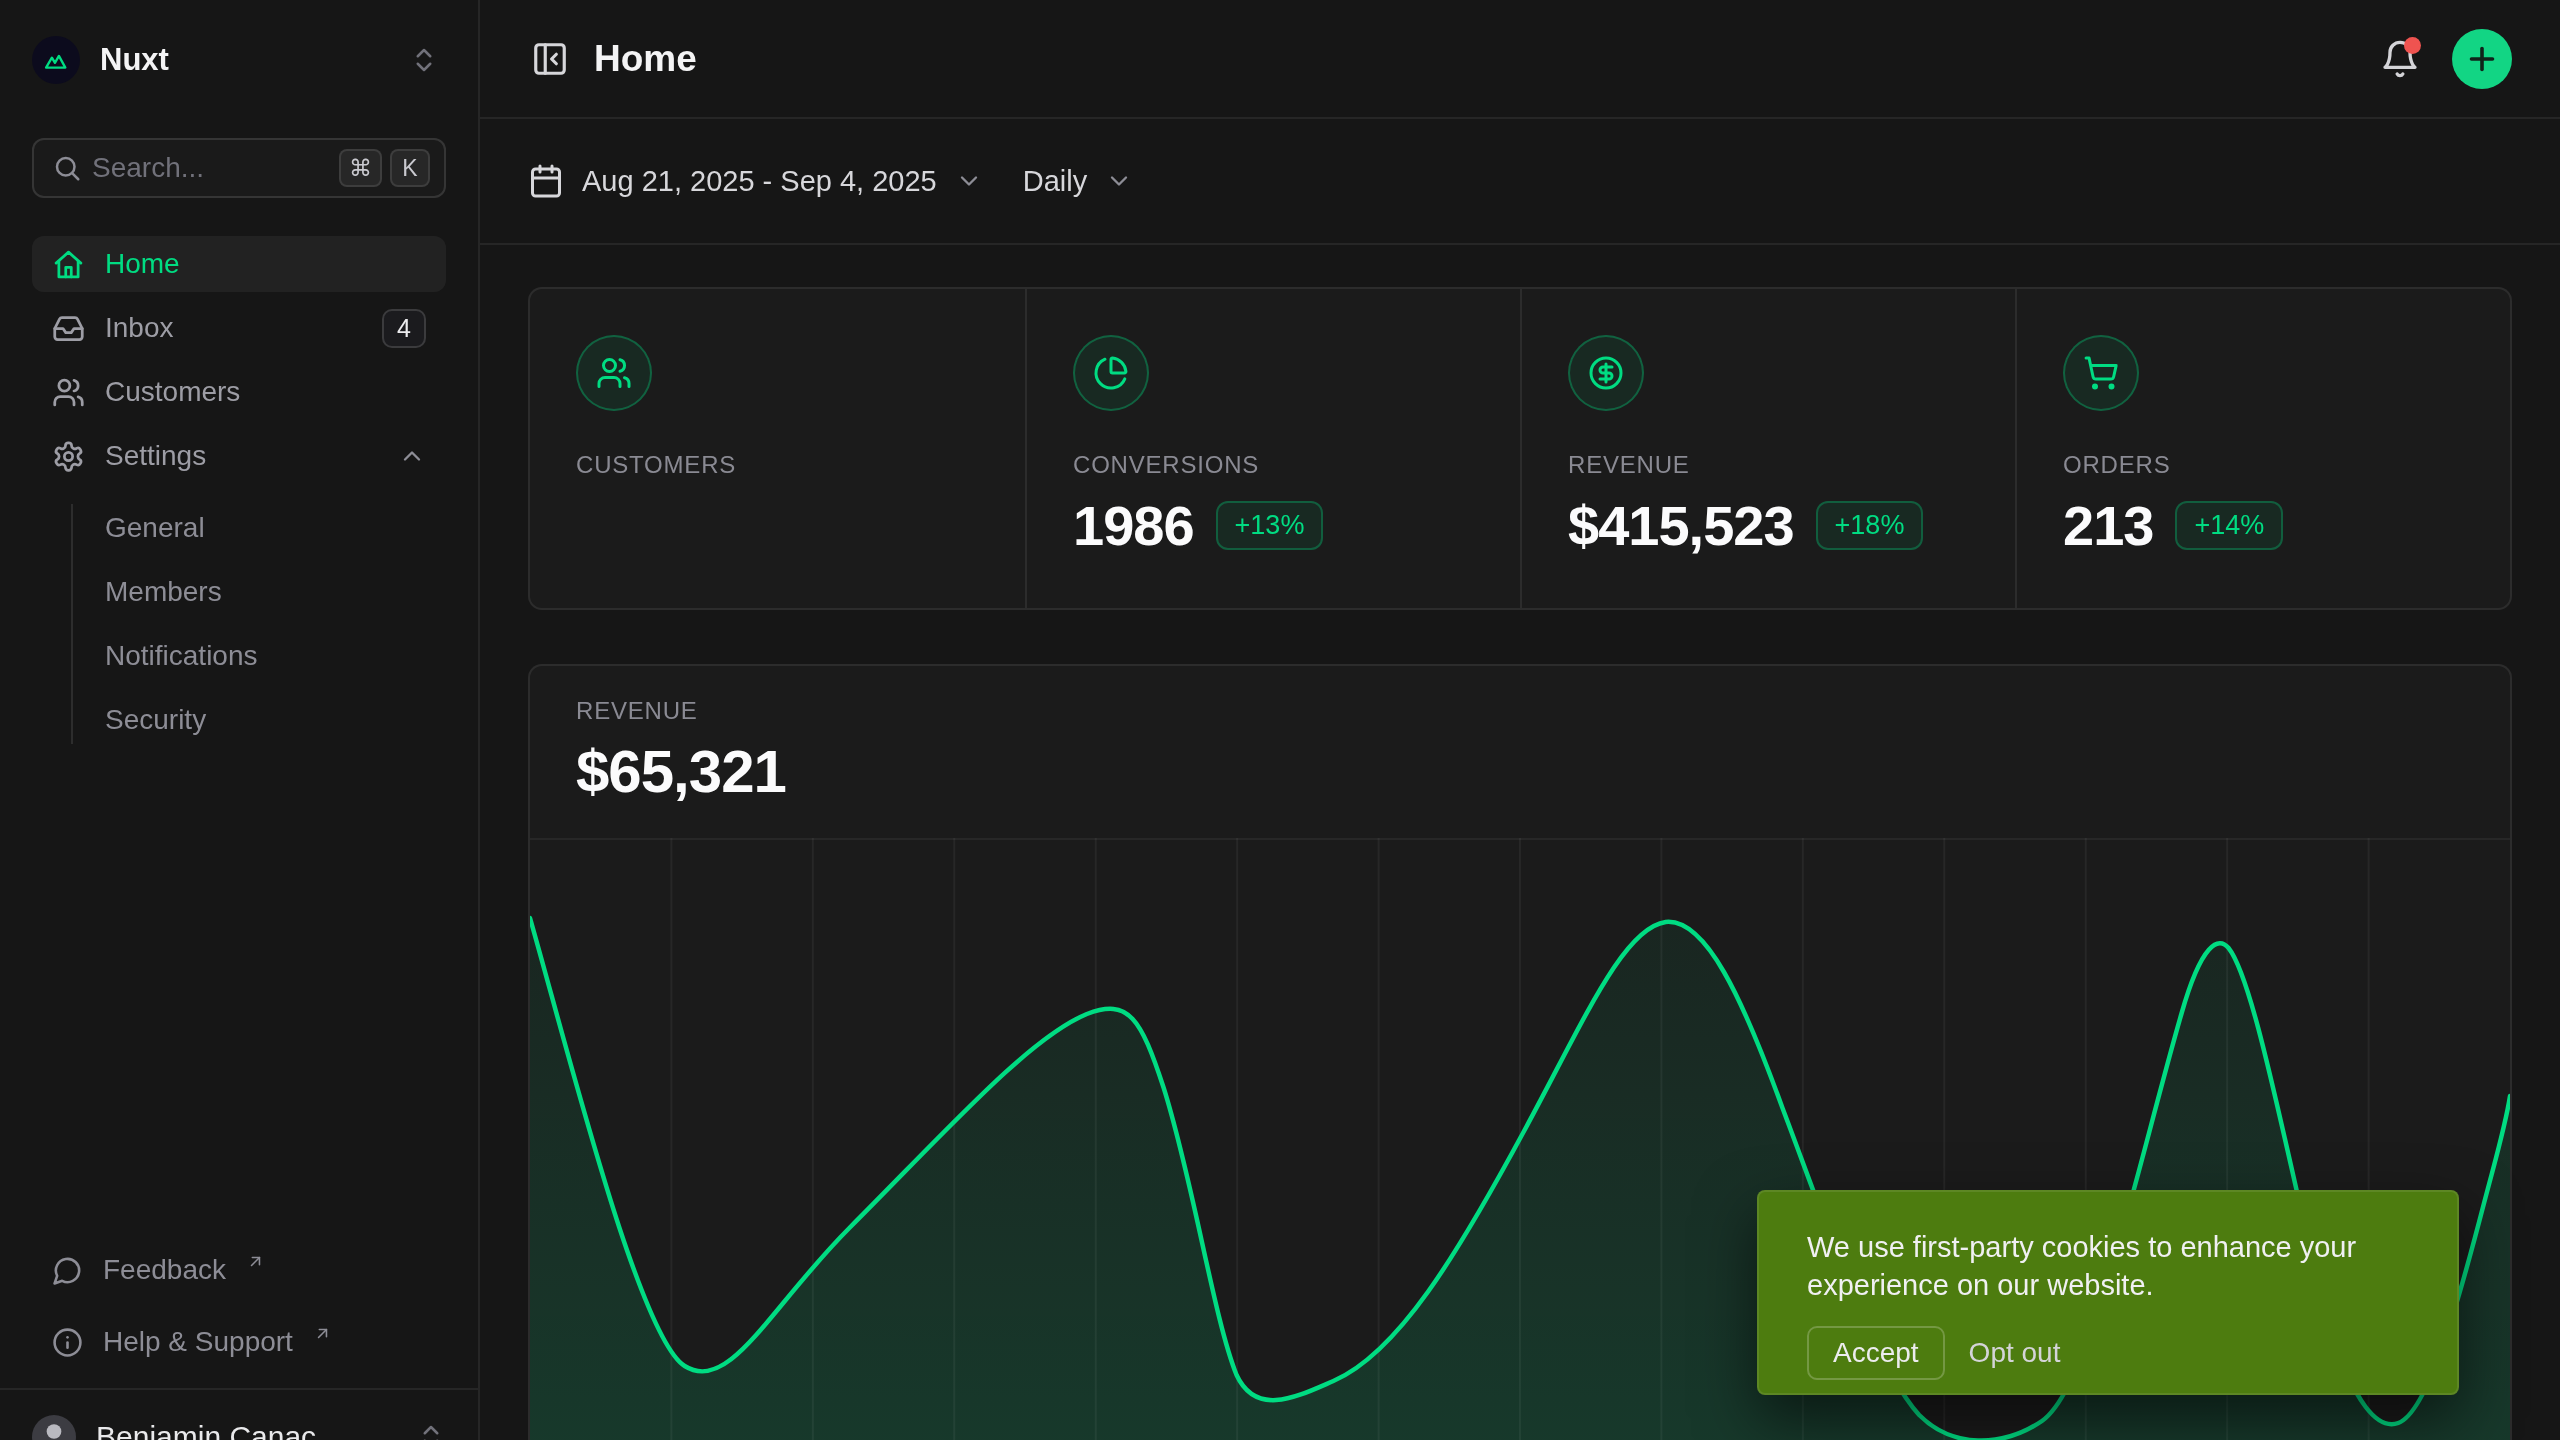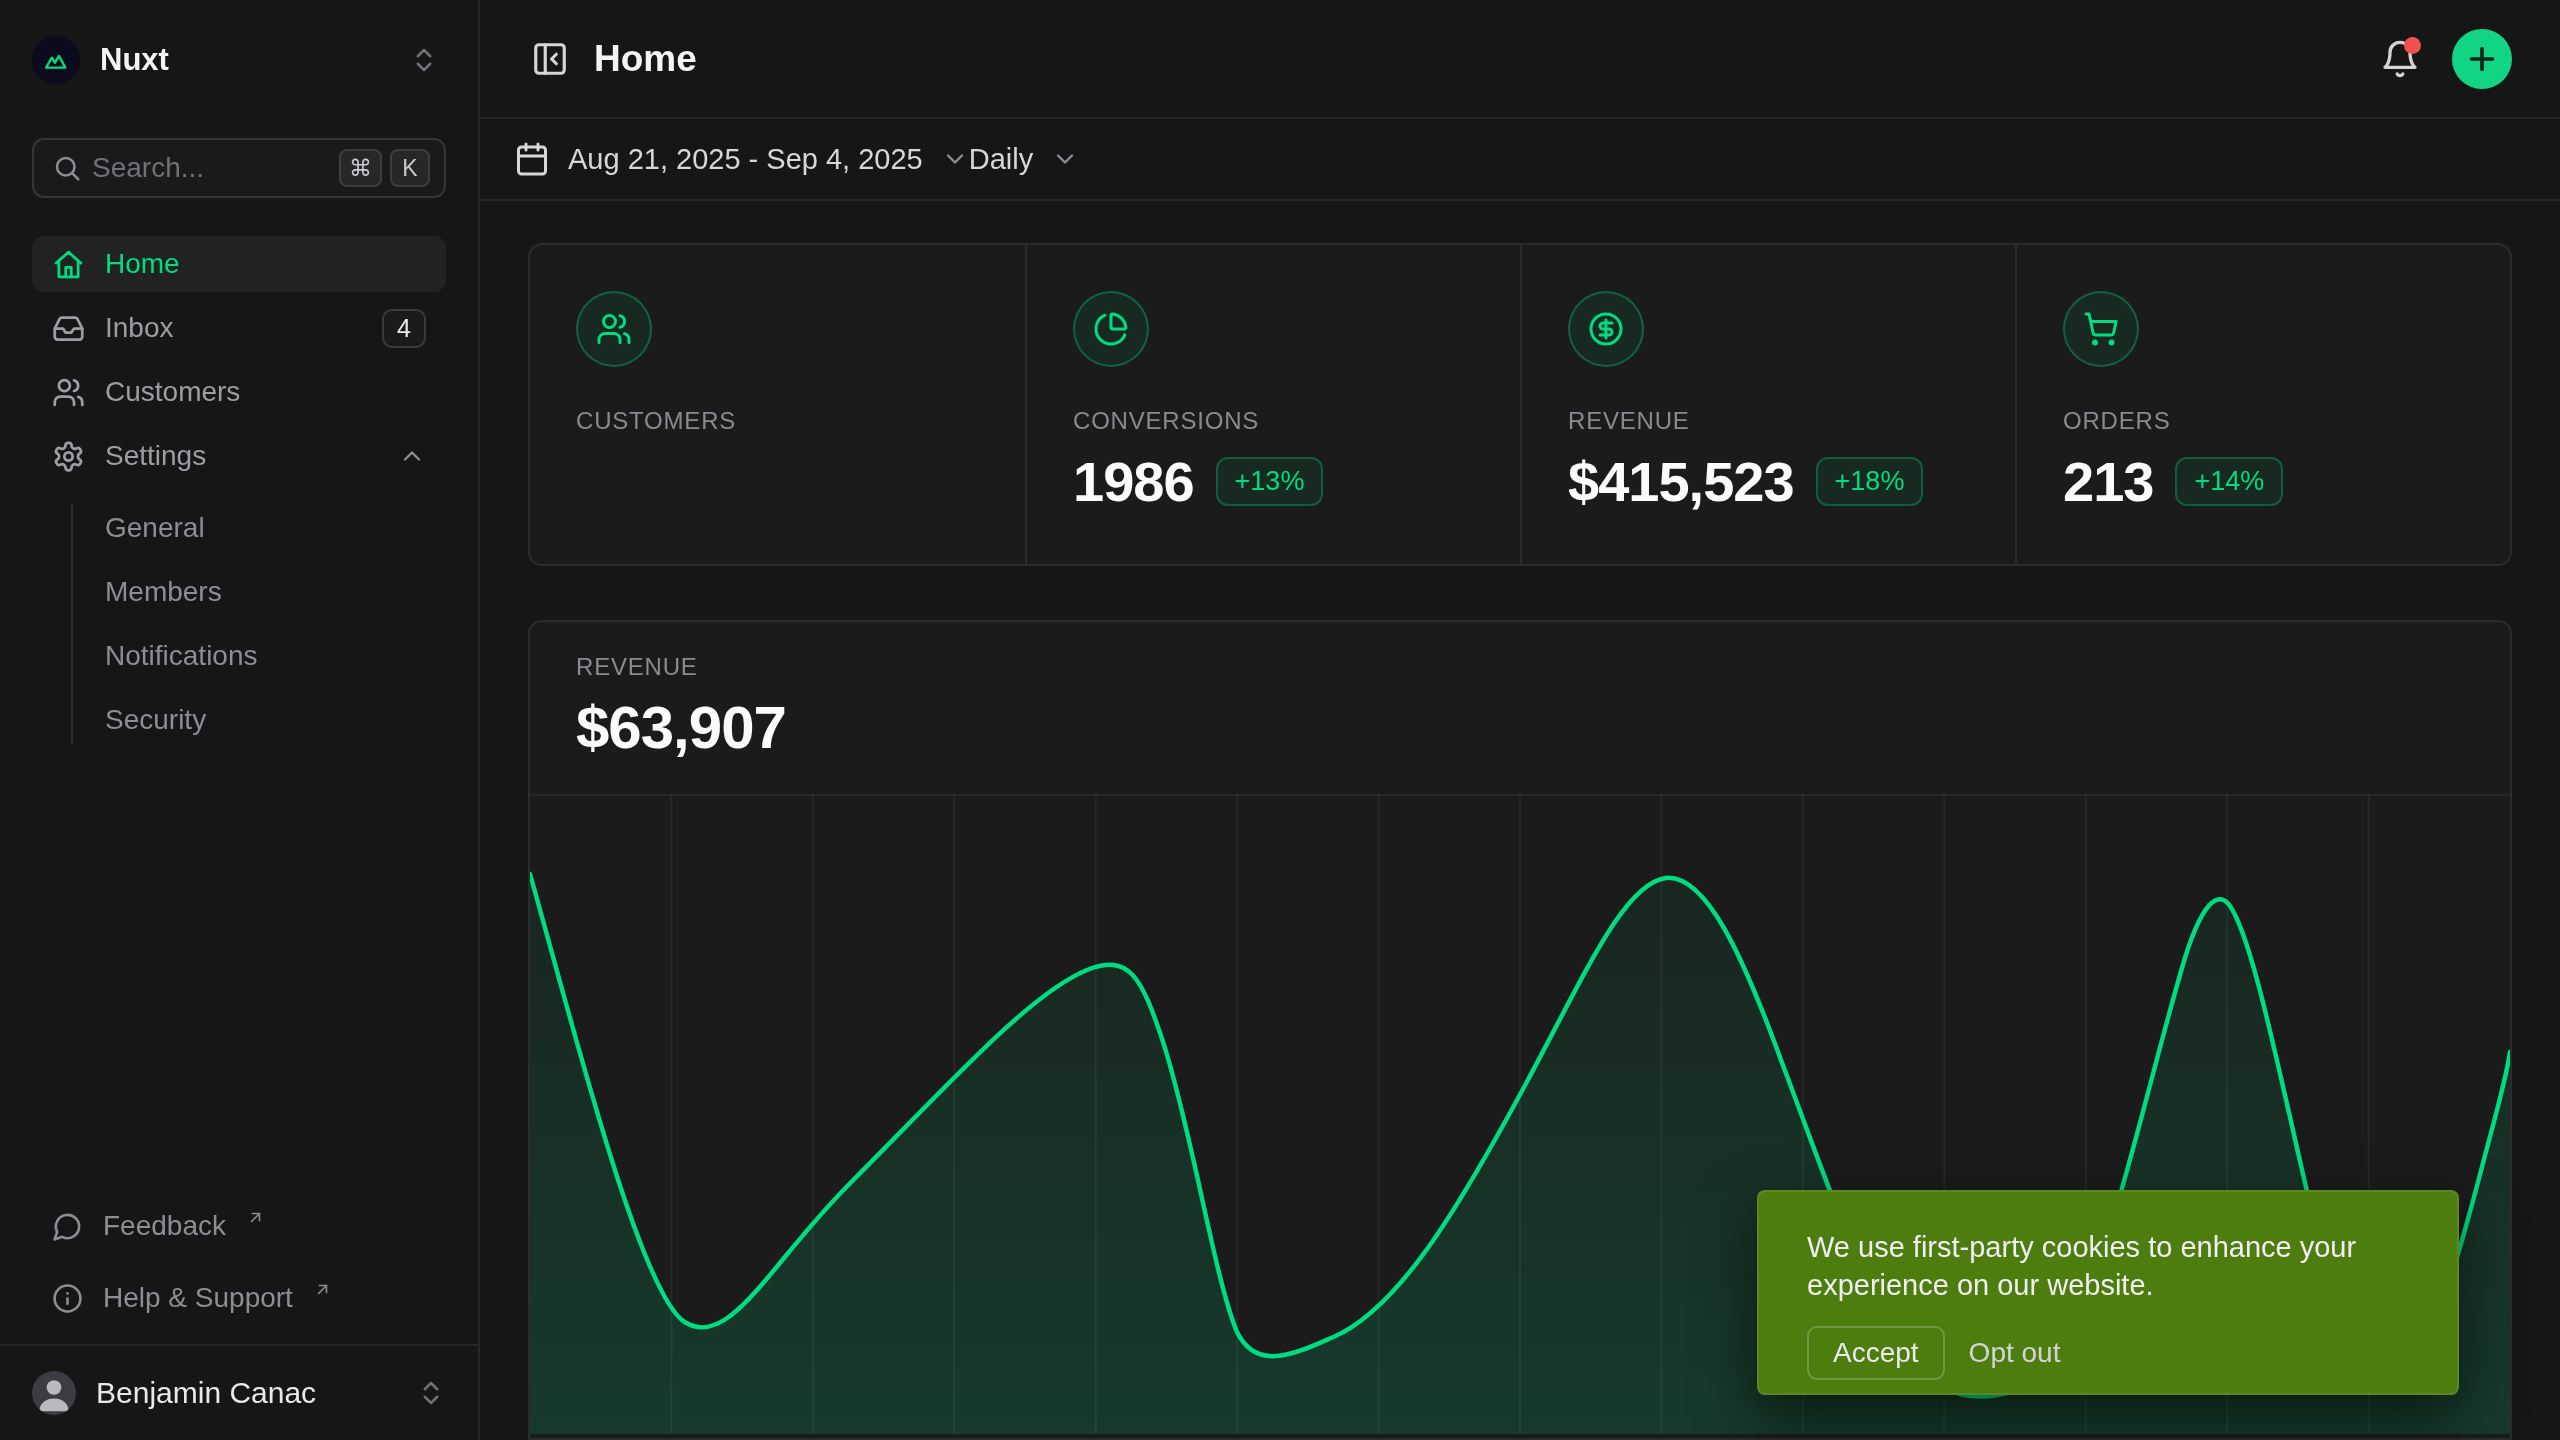--- a/index.html
+++ b/index.html
@@ -100,21 +100,21 @@
   .bell-dot {
     position:absolute; top:0px; right:1px; width:17px; height:17px; border-radius:50%;
     background:#ef5350;
   }
   .add-btn {
     width:60px; height:60px; border-radius:50%; border:none; background:#12d584;
     display:flex; align-items:center; justify-content:center; cursor:pointer; color:#10231a;
   }
 
   .toolbar {
-    height:82px; flex:0 0 auto; display:flex; align-items:center; padding:0 34px;
+    height:126px; flex:0 0 auto; display:flex; align-items:center; gap:40px; padding:0 48px;
     border-bottom:2px solid rgba(255,255,255,0.07);
   }
   .ghost-btn {
     display:flex; align-items:center; gap:18px; background:none; border:none; cursor:pointer;
     color:#d7d7db; font-size:29px; font-weight:500;
   }
   .ghost-btn .chev { color:#8d8d96; display:flex; }
   .ghost-btn .cal { color:#d7d7db; display:flex; }
 
   .content { flex:1; padding:42px 48px 0 48px; overflow:hidden; }
@@ -438,21 +438,21 @@
           <div class="stat-value-row">
             <span class="stat-value">213</span>
             <span class="delta-badge">+14%</span>
           </div>
         </div>
       </section>
 
       <section class="revenue-panel">
         <div class="revenue-head">
           <div class="revenue-label">REVENUE</div>
-          <div class="revenue-value">$63,907</div>
+          <div class="revenue-value">$65,321</div>
         </div>
         <div class="chart-wrap">
           <svg viewBox="0 0 1984 640" preserveAspectRatio="none">
             <defs>
               <linearGradient id="areaFill" gradientUnits="userSpaceOnUse" x1="0" y1="0" x2="0" y2="640">
                 <stop offset="0" stop-color="#00DC82" stop-opacity="0.04"></stop>
                 <stop offset="1" stop-color="#00DC82" stop-opacity="0.16"></stop>
               </linearGradient>
             </defs>
             <path d="M0,80 C40,220 110,500 155,528 C200,556 240,470 320,390 C420,290 500,200 558,176 C600,160 612,180 635,250 C665,345 685,480 708,537 C728,580 770,558 805,543 C870,515 930,415 995,295 C1055,185 1095,90 1138,84 C1178,80 1215,160 1255,270 C1295,375 1345,525 1392,577 C1425,610 1475,610 1515,583 C1565,548 1610,330 1655,175 C1675,105 1692,98 1702,110 C1730,145 1765,345 1802,485 C1828,568 1852,592 1872,585 C1902,574 1932,465 1958,365 C1972,312 1980,285 1984,258 L1984,640 L0,640 Z" fill="url(#areaFill)"></path>

